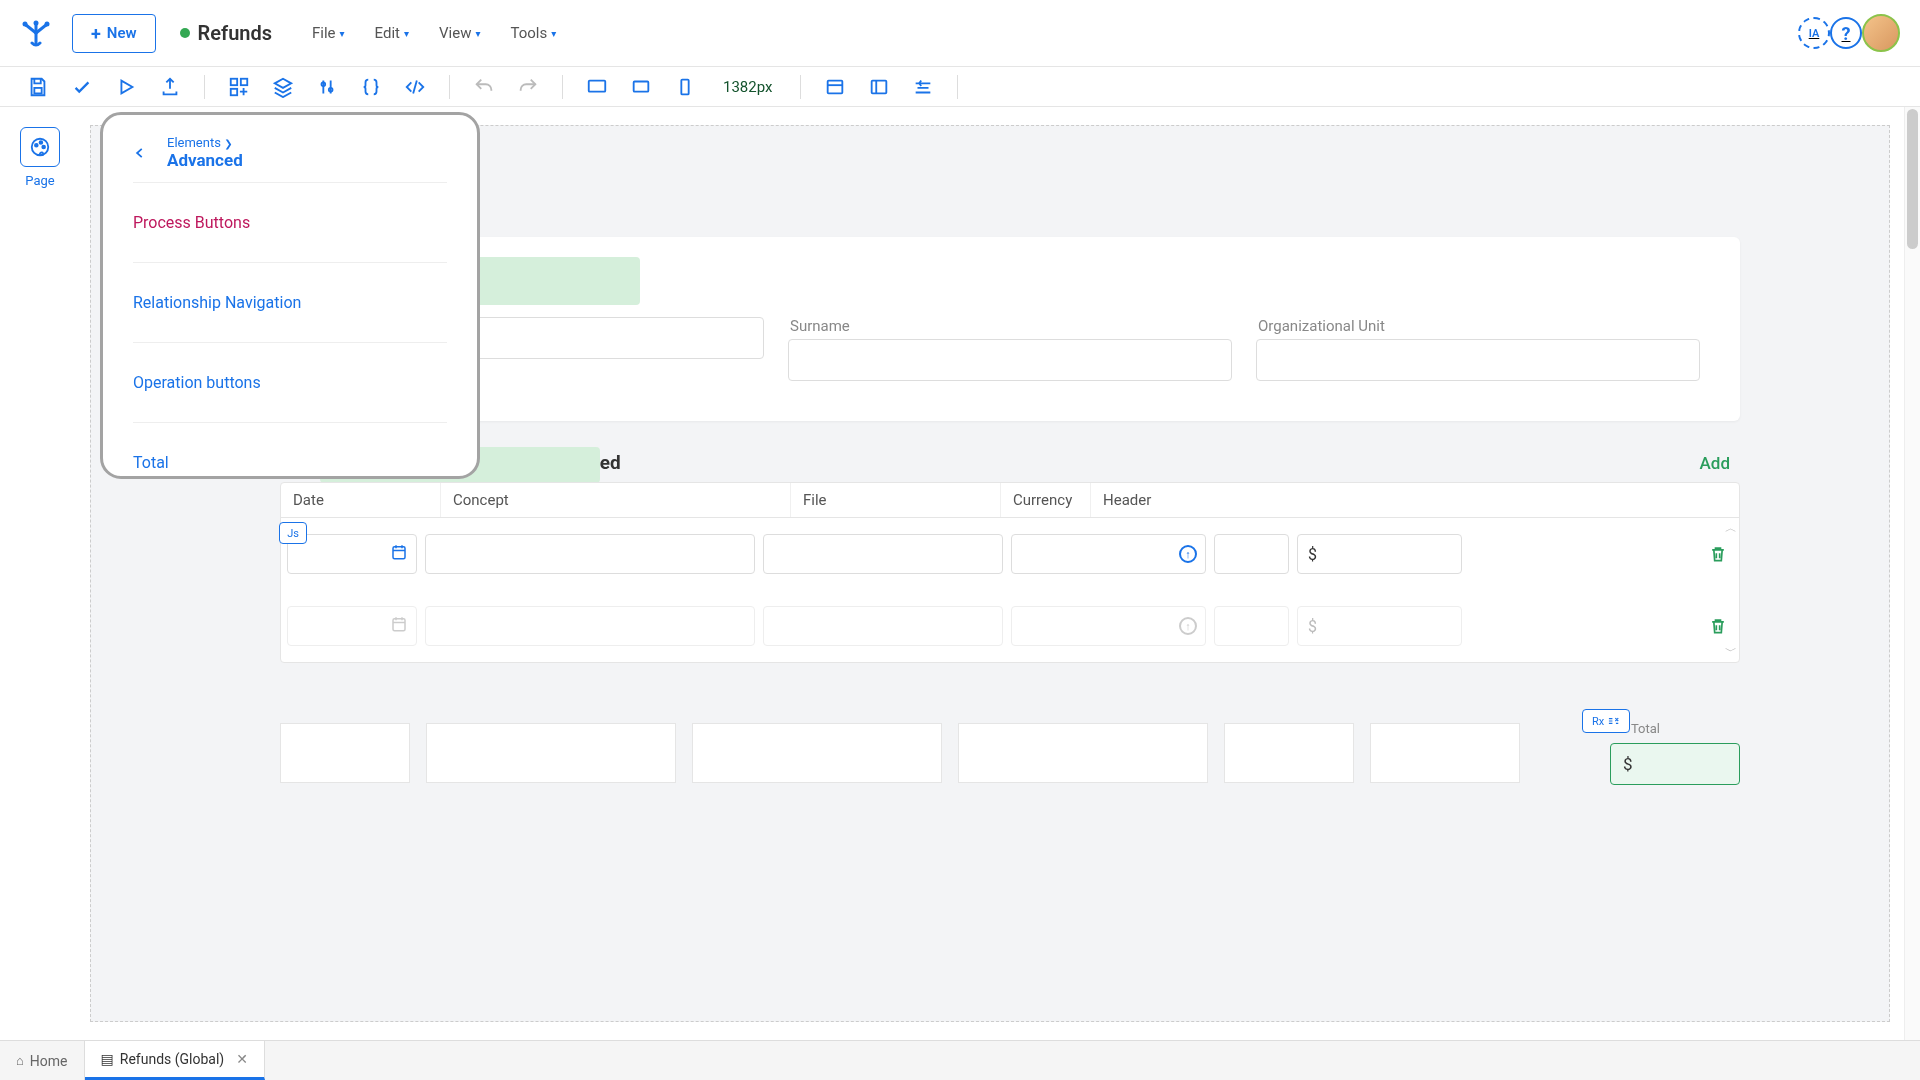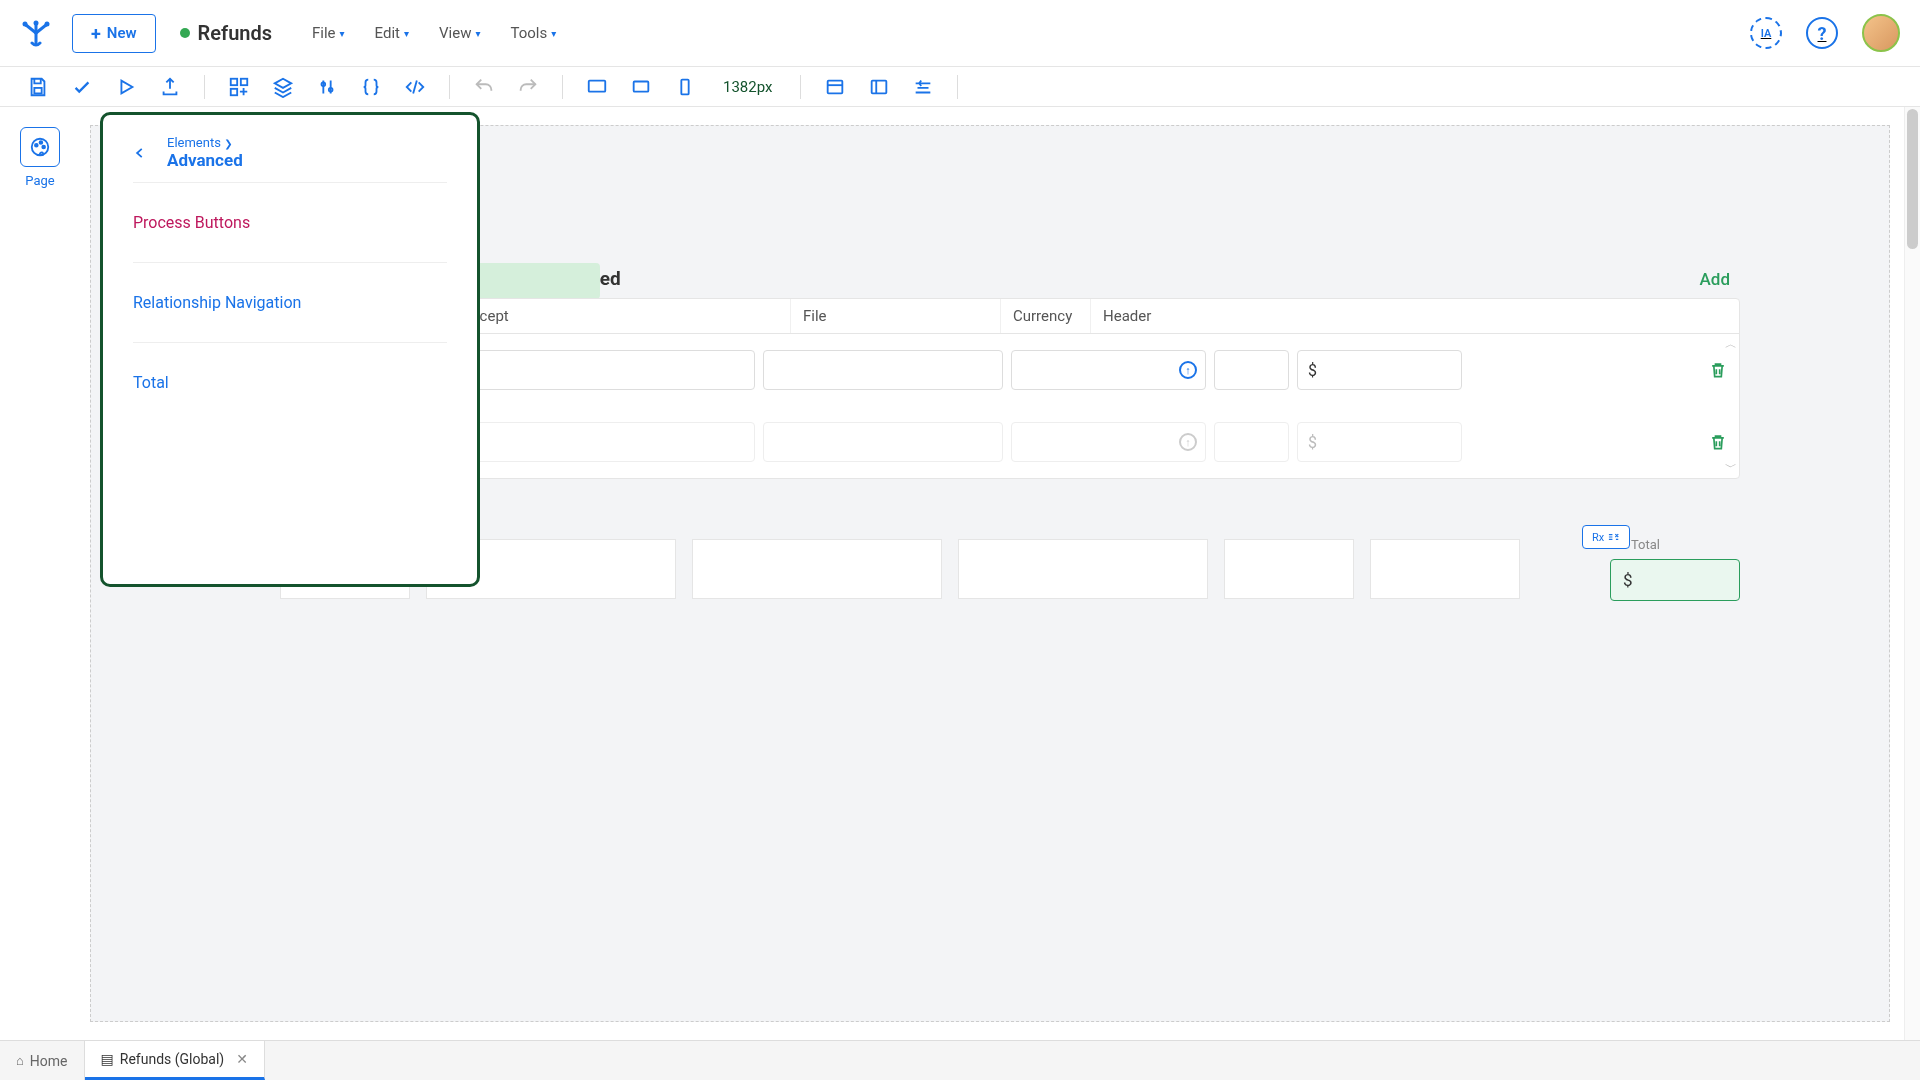--- a/index.html
+++ b/index.html
@@ -10,21 +10,21 @@
 .logo { width: 32px; height: 32px; margin-right: 20px; }
 .logo svg { width: 100%; height: 100%; }
 .new-btn { display: flex; align-items: center; gap: 6px; padding: 8px 18px; border: 1px solid #1a73e8; border-radius: 4px; color: #1a73e8; font-size: 15px; font-weight: 600; background: #fff; cursor: pointer; margin-right: 24px; }
 .new-btn .plus { font-size: 18px; font-weight: 700; }
 .doc-title-wrap { display: flex; align-items: center; gap: 8px; margin-right: 40px; }
 .status-dot { width: 10px; height: 10px; border-radius: 50%; background: #34a853; }
 .doc-title { font-size: 20px; font-weight: 600; color: #333; }
 .menu-items { display: flex; gap: 30px; }
 .menu-item { display: flex; align-items: center; gap: 4px; font-size: 15px; color: #555; cursor: pointer; }
 .menu-item .chev { font-size: 10px; color: #1a73e8; }
-.menubar-right { margin-left: auto; display: flex; align-items: center; gap: 24px; text-decoration: underline; }
+.menubar-right { margin-left: auto; display: flex; align-items: center; gap: 0; text-decoration: underline; }
 .ia-badge { width: 32px; height: 32px; border-radius: 50%; border: 2px dashed #1a73e8; display: flex; align-items: center; justify-content: center; color: #1a73e8; font-size: 11px; font-weight: 600; }
 .help-icon { width: 32px; height: 32px; border-radius: 50%; border: 2.5px solid #1a73e8; display: flex; align-items: center; justify-content: center; color: #1a73e8; font-size: 18px; font-weight: 700; }
 .avatar { width: 38px; height: 38px; border-radius: 50%; background: linear-gradient(135deg, #f4c38a, #d89860); border: 2px solid #8bc34a; }
 
 
 .toolbar { height: 40px; display: flex; align-items: center; padding: 0 20px; border-bottom: 1px solid #e5e5e5; gap: 8px; }
 .tool-btn { width: 36px; height: 36px; display: flex; align-items: center; justify-content: center; cursor: pointer; color: #1a73e8; }
 .tool-btn svg { width: 22px; height: 22px; }
 .tool-btn.disabled { color: #bbb; }
 .tool-sep { width: 1px; height: 24px; background: #ddd; margin: 0 8px; }
@@ -34,21 +34,21 @@
 .main { position: absolute; top: 107px; left: 0; right: 0; bottom: 40px; display: flex; }
 .left-rail { width: 80px; padding-top: 20px; display: flex; flex-direction: column; align-items: center; }
 .page-btn { width: 40px; height: 40px; border: 1px solid #1a73e8; border-radius: 6px; display: flex; align-items: center; justify-content: center; color: #1a73e8; }
 .page-label { font-size: 13px; color: #1a73e8; margin-top: 6px; }
 
 .canvas-wrap { flex: 1; position: relative; background: #fff; }
 .canvas-scroll { position: absolute; top: 0; left: 0; right: 20px; bottom: 0; overflow: hidden; }
 .canvas-bg { position: absolute; top: 18px; left: 10px; right: 10px; bottom: 18px; border: 1px dashed #ccc; background: #f3f4f6; }
 
 
-.elements-panel { position: absolute; top: 112px; left: 100px; width: 380px; height: 475px; background: #fff; border: 3px solid #14532d; border-radius: 10px; z-index: 100; padding: 20px 30px; }
+.elements-panel { position: absolute; top: 112px; left: 100px; width: 380px; height: 367px; background: #fff; border: 3px solid #a3a3a3; border-radius: 21px; z-index: 100; padding: 20px 30px; }
 .panel-header { display: flex; align-items: flex-start; gap: 20px; padding-bottom: 12px; border-bottom: 1px solid #eee; }
 .panel-back { color: #1a73e8; font-size: 18px; margin-top: 8px; }
 .panel-title-group { display: flex; flex-direction: column; }
 .panel-crumb { font-size: 13px; color: #1a73e8; }
 .panel-crumb .chev-r { font-size: 10px; }
 .panel-title { font-size: 17px; font-weight: 700; color: #1a73e8; }
 .panel-list { }
 .panel-item { padding: 30px 0; border-bottom: 1px solid #eee; font-size: 16px; color: #1a73e8; cursor: pointer; }
 .panel-item.disabled { color: #be185d; cursor: default; }
 
@@ -291,20 +291,36 @@
           <path d="M12 21c-1-2 1-3 2-3s2 1 1 3"></path>
         </svg>
     </div>
     <div class="page-label">Page</div>
   </div>
   <div class="canvas-wrap">
     <div class="canvas-scroll">
       <div class="canvas-bg"></div>
 
       <div class="form-area">
+        <div class="section1">
+          <div class="green-block"></div>
+          <div class="field-row">
+            <div class="field">
+              <input class="field-input" style="">
+            </div>
+            <div class="field">
+              <label class="field-label">Surname</label>
+              <input class="field-input" style="">
+            </div>
+            <div class="field">
+              <label class="field-label">Organizational Unit</label>
+              <input class="field-input" style="">
+            </div>
+          </div>
+        </div>
 
         <div style="position:relative; margin-top:20px;">
           <div class="green-block2" style="top:-4px;"></div>
           <div class="section2-title-row">
             <span class="section2-title" style="margin-left:240px;">eimbursed</span>
             <span class="add-link">Add</span>
           </div>
         </div>
 
         <div class="table">
@@ -405,20 +421,21 @@
         </svg>
     </span>
     <div class="panel-title-group">
       <span class="panel-crumb"><span>Elements</span> <span class="chev-r">❯</span></span>
       <span class="panel-title">Advanced</span>
     </div>
   </div>
   <div class="panel-list">
     <div class="panel-item disabled">Process Buttons</div>
     <div class="panel-item">Relationship Navigation</div>
+    <div class="panel-item">Operation buttons</div>
     <div class="panel-item" style="border-bottom:none;">Total</div>
   </div>
 </div>
 
 <div class="vscroll">
   <div class="vscroll-thumb"></div>
 </div>
 
 <div class="bottom-tabs">
   <div class="btab">

